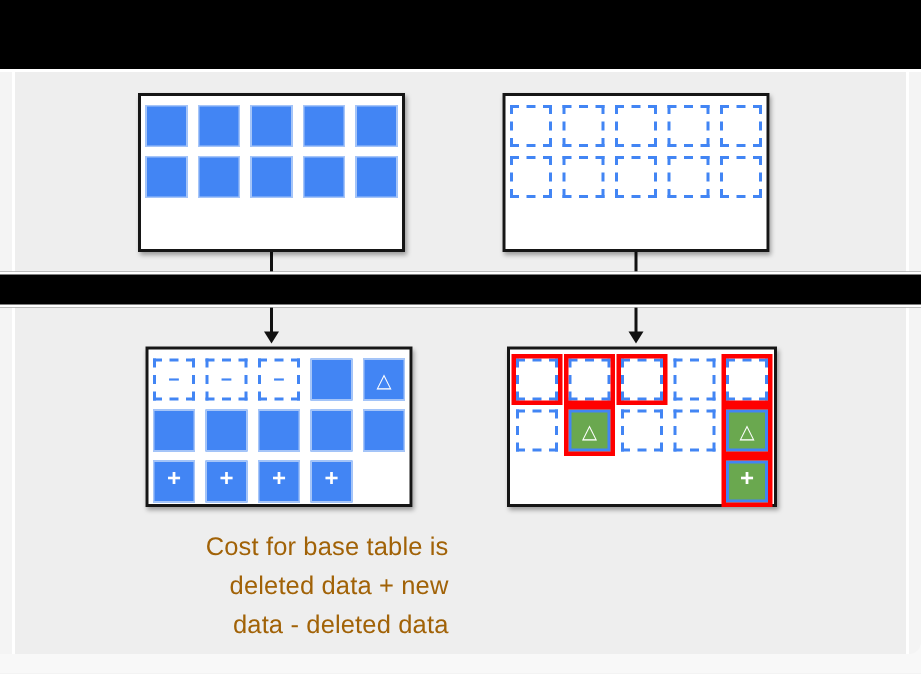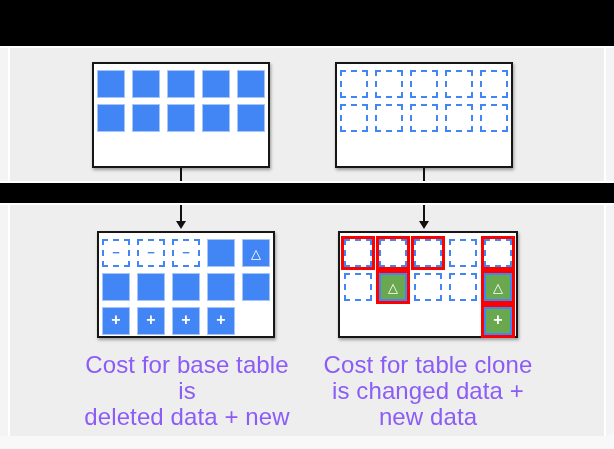--- a/index.html
+++ b/index.html
@@ -70,22 +70,22 @@
     position:absolute; left:-4.5px; top:53px;
     width:0; height:0;
     border-left:5.5px solid transparent; border-right:5.5px solid transparent;
     border-top:8px solid #111111;
   }
   .arrow-l { left:180px; top:168px; }
   .arrow-r { left:423px; top:168px; }
 
   .caption {
     position:absolute; top:352px; width:224px; z-index:3;
-    text-align:center; color:#8b5cf6;
-    font-size:24px; line-height:26px; letter-spacing:0.1px;
+    text-align:right; color:#a16207;
+    font-size:17px; line-height:26px; letter-spacing:0.1px;
   }
   .caption-left  { left:75px; }
   .caption-right { left:316px; }
 </style>
 </head>
 <body>
 
 <div class="stage">
 
   <div class="card"></div>
@@ -190,24 +190,20 @@
         <div class="cell empty"></div>
         <div class="cell green-plus-red">
           <span class="sym">+</span>
         </div>
       </div>
   </div>
 
   <div class="caption caption-left">
     <div>Cost for base table is</div>
     <div>deleted data + new</div>
-  </div>
-
-  <div class="caption caption-right">
-    <div>Cost for table clone</div>
-    <div>is changed data +</div>
-    <div>new data</div>
-  </div>
+    <div>data - deleted data</div>
+  </div>
+
 
   <div class="bar bar-top"></div>
   <div class="bar bar-mid"></div>
 
 </div>
 
 </body></html>

